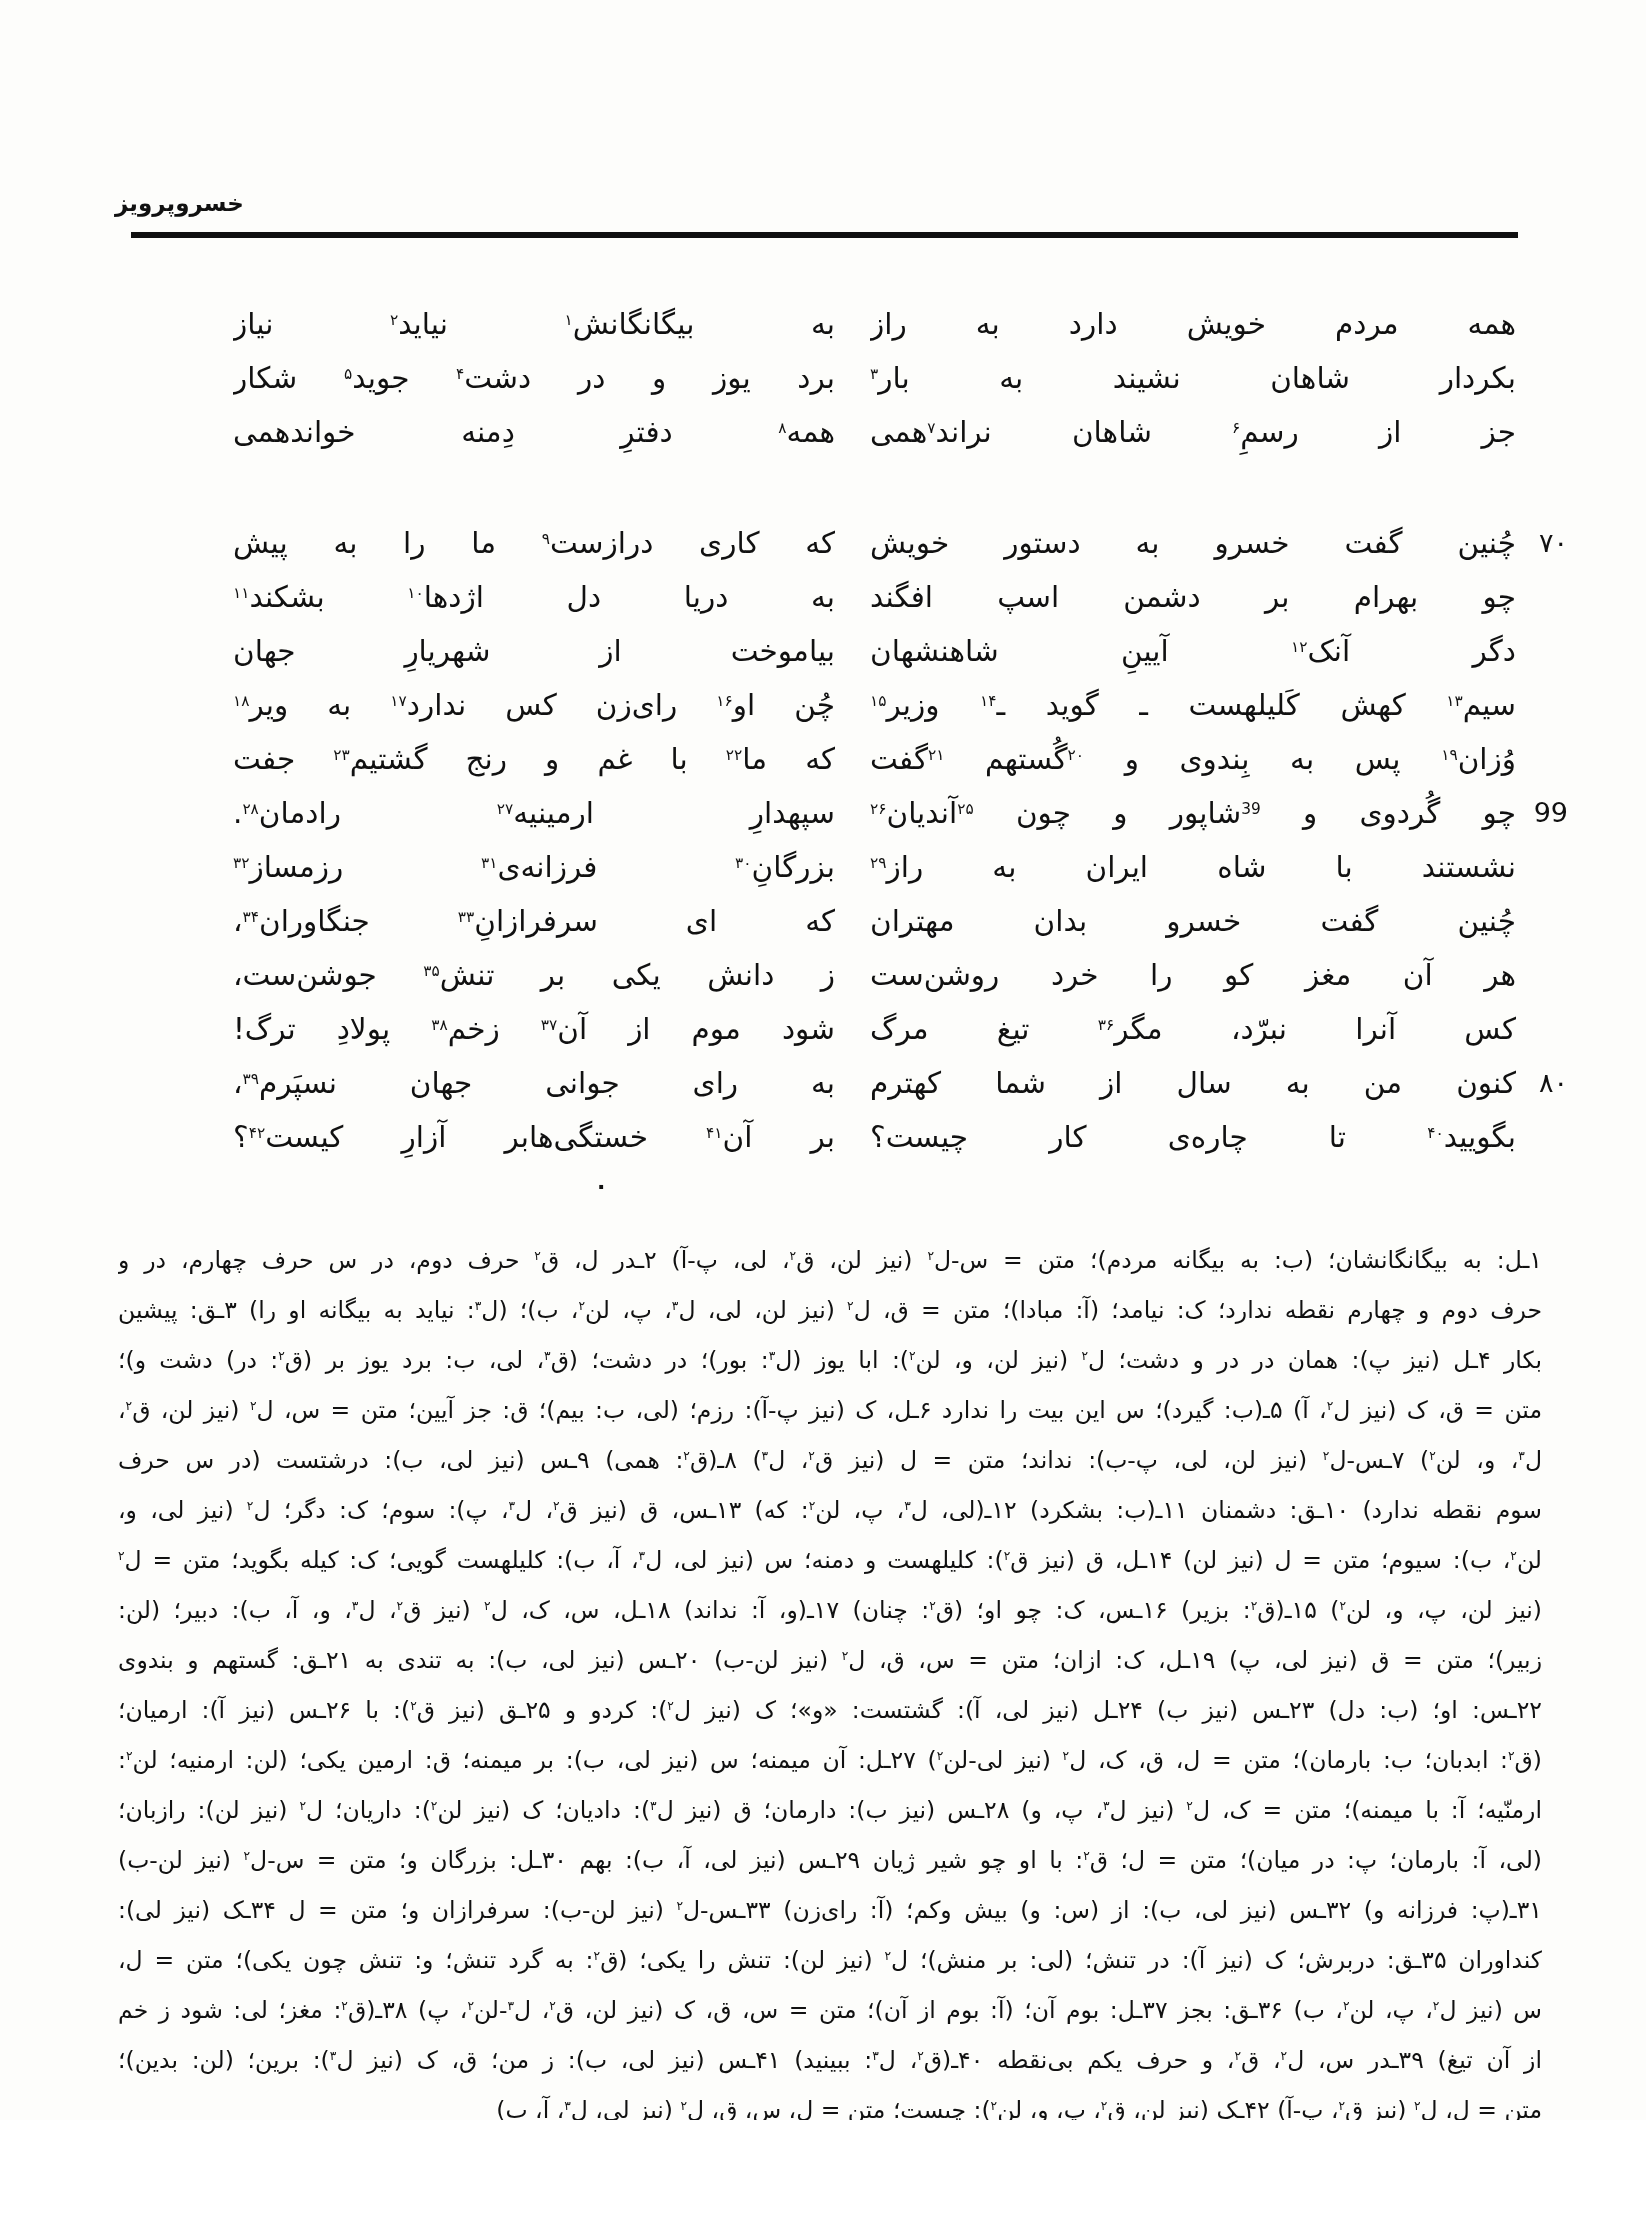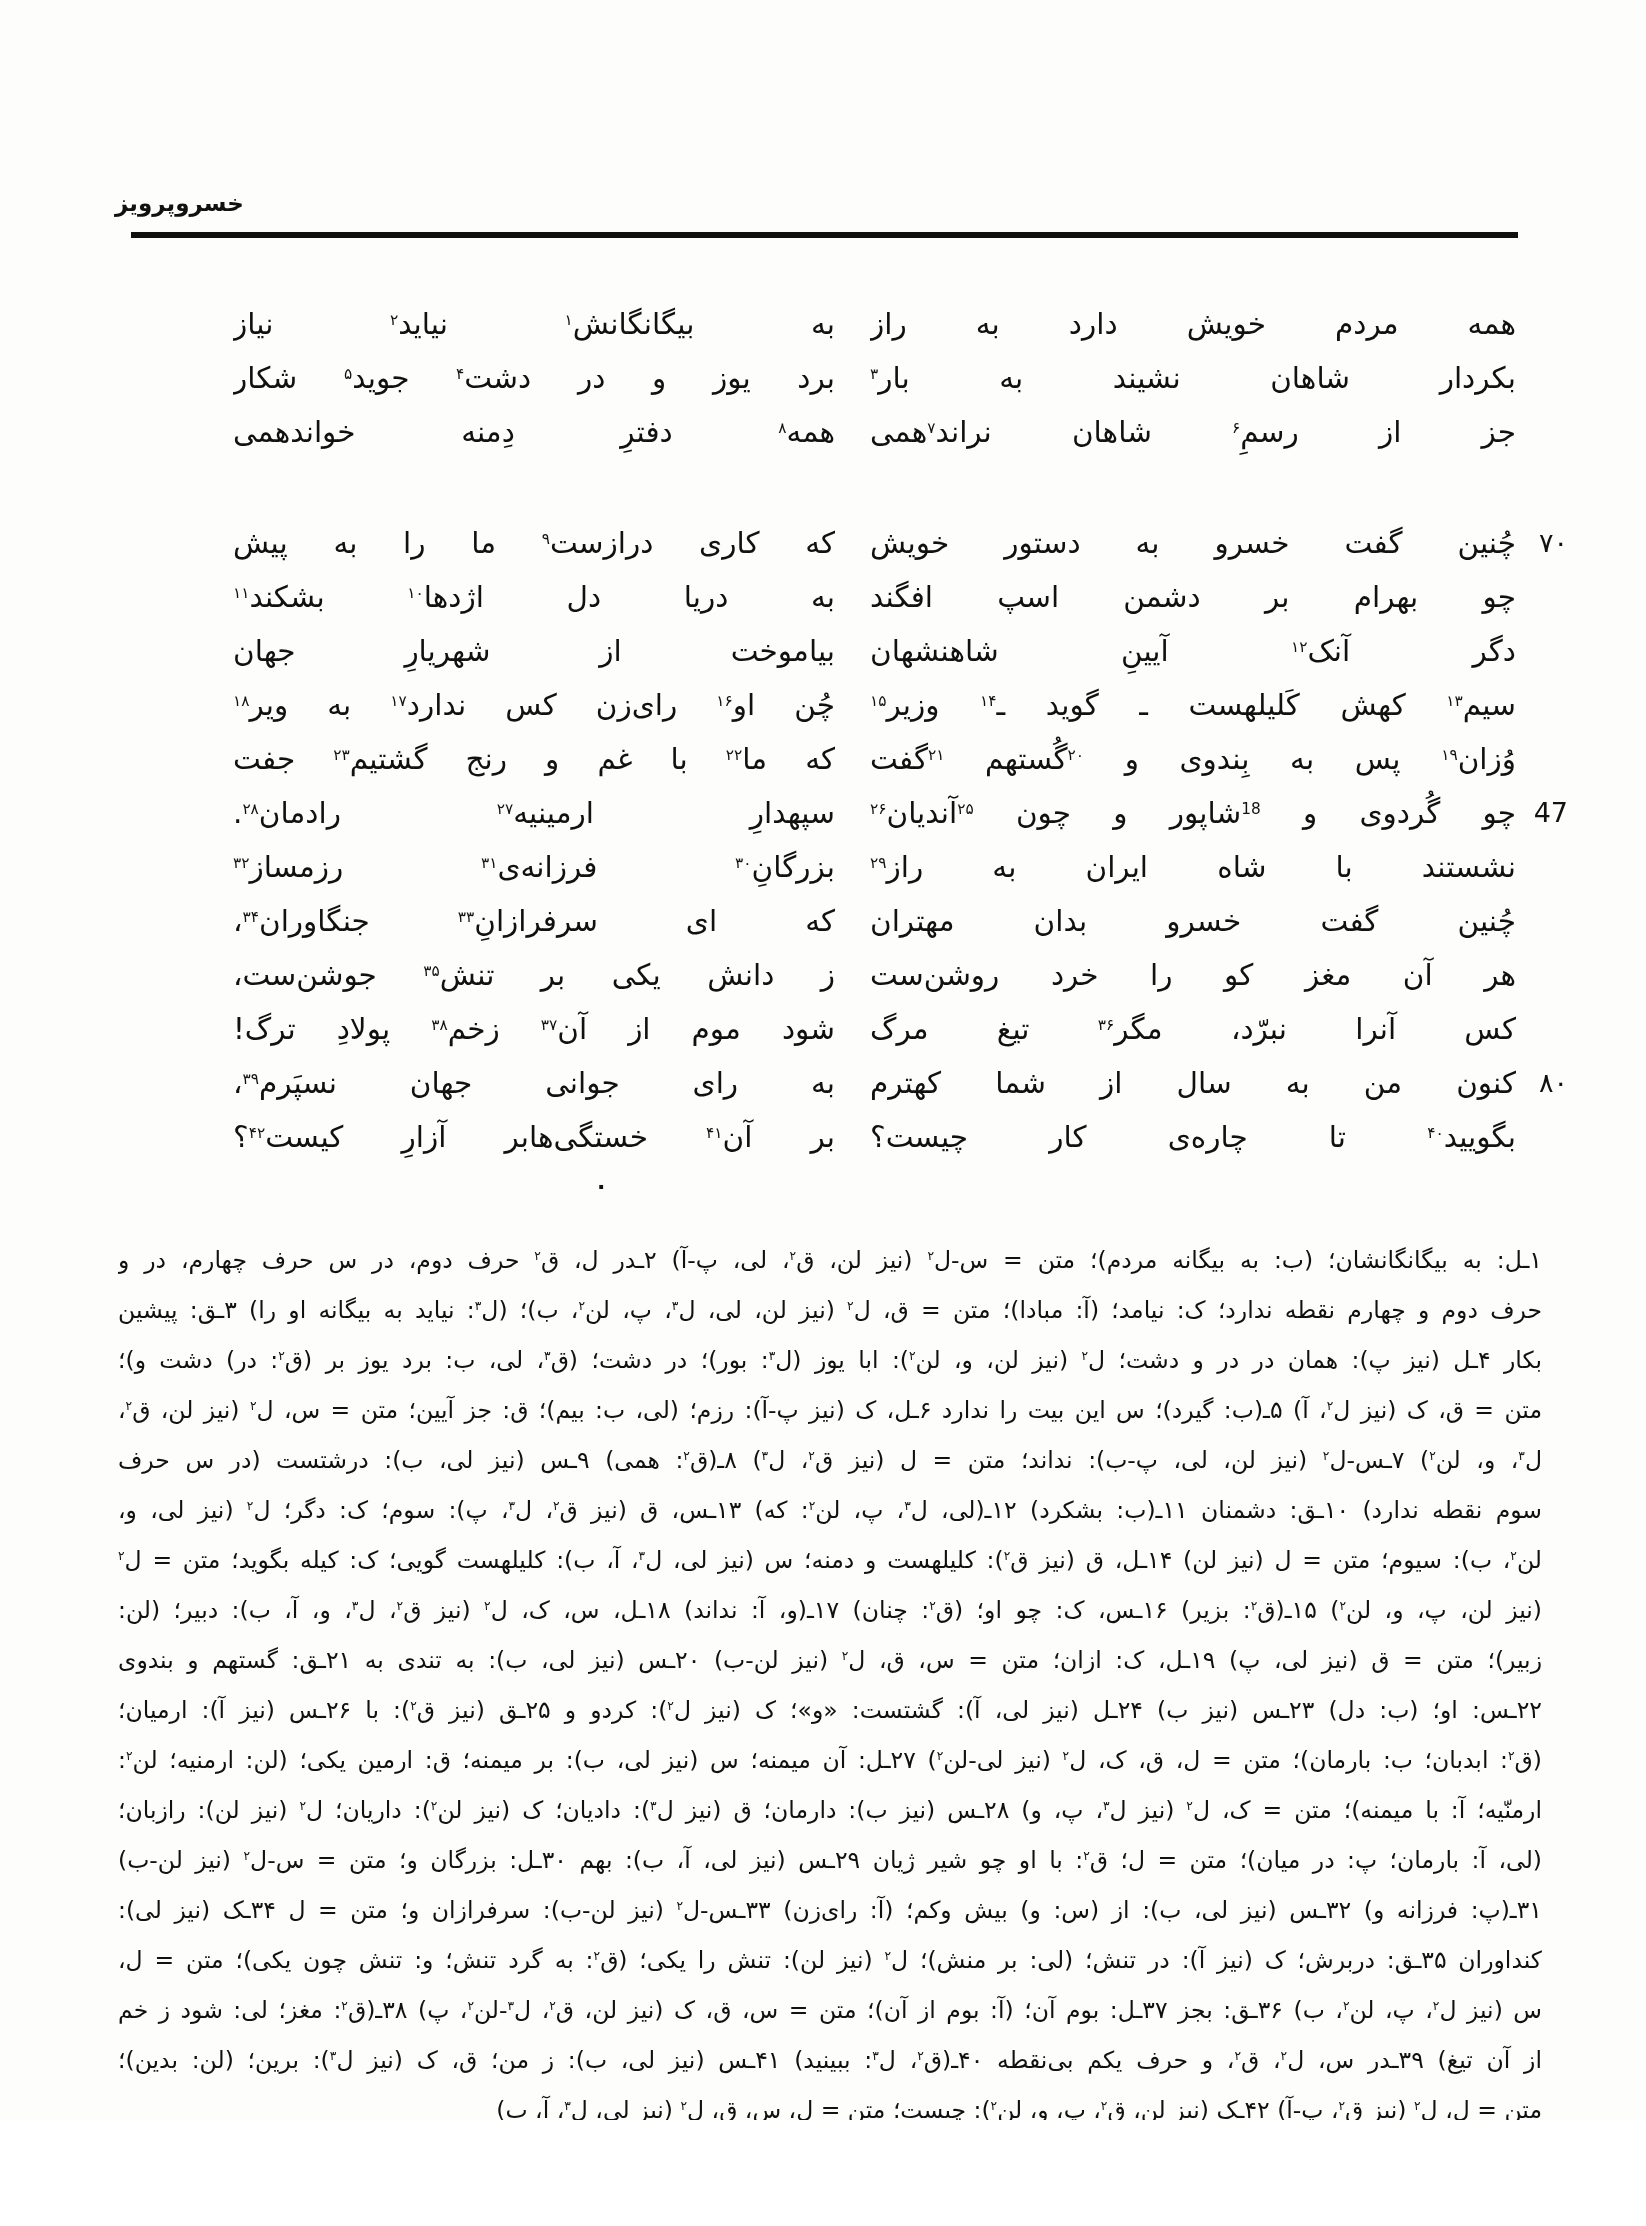--- a/index.html
+++ b/index.html
@@ -113,22 +113,22 @@
         <div class="vspacer"></div>
         <div class="hemi hemi-l">چُن او<sup>۱۶</sup> رای‌زن کس ندارد<sup>۱۷</sup> به ویر<sup>۱۸</sup></div>
       </div>
       <div class="verse-row">
         <div class="vnum"></div>
         <div class="hemi hemi-r">وُزان<sup>۱۹</sup> پس به بِندوی و <sup>۲۰</sup>گُستهم <sup>۲۱</sup>گفت</div>
         <div class="vspacer"></div>
         <div class="hemi hemi-l">که ما<sup>۲۲</sup> با غم و رنج گشتیم<sup>۲۳</sup> جفت</div>
       </div>
       <div class="verse-row">
-        <div class="vnum">47</div>
-        <div class="hemi hemi-r">چو گُردوی و <sup>18</sup>شاپور و چون <sup>۲۵</sup>آندیان<sup>۲۶</sup></div>
+        <div class="vnum">99</div>
+        <div class="hemi hemi-r">چو گُردوی و <sup>39</sup>شاپور و چون <sup>۲۵</sup>آندیان<sup>۲۶</sup></div>
         <div class="vspacer"></div>
         <div class="hemi hemi-l">سپهدارِ ارمینیه<sup>۲۷</sup> رادمان<sup>۲۸</sup>.</div>
       </div>
       <div class="verse-row">
         <div class="vnum"></div>
         <div class="hemi hemi-r">نشستند با شاه ایران به راز<sup>۲۹</sup></div>
         <div class="vspacer"></div>
         <div class="hemi hemi-l">بزرگانِ<sup>۳۰</sup> فرزانه‌ی<sup>۳۱</sup> رزمساز<sup>۳۲</sup></div>
       </div>
       <div class="verse-row">

